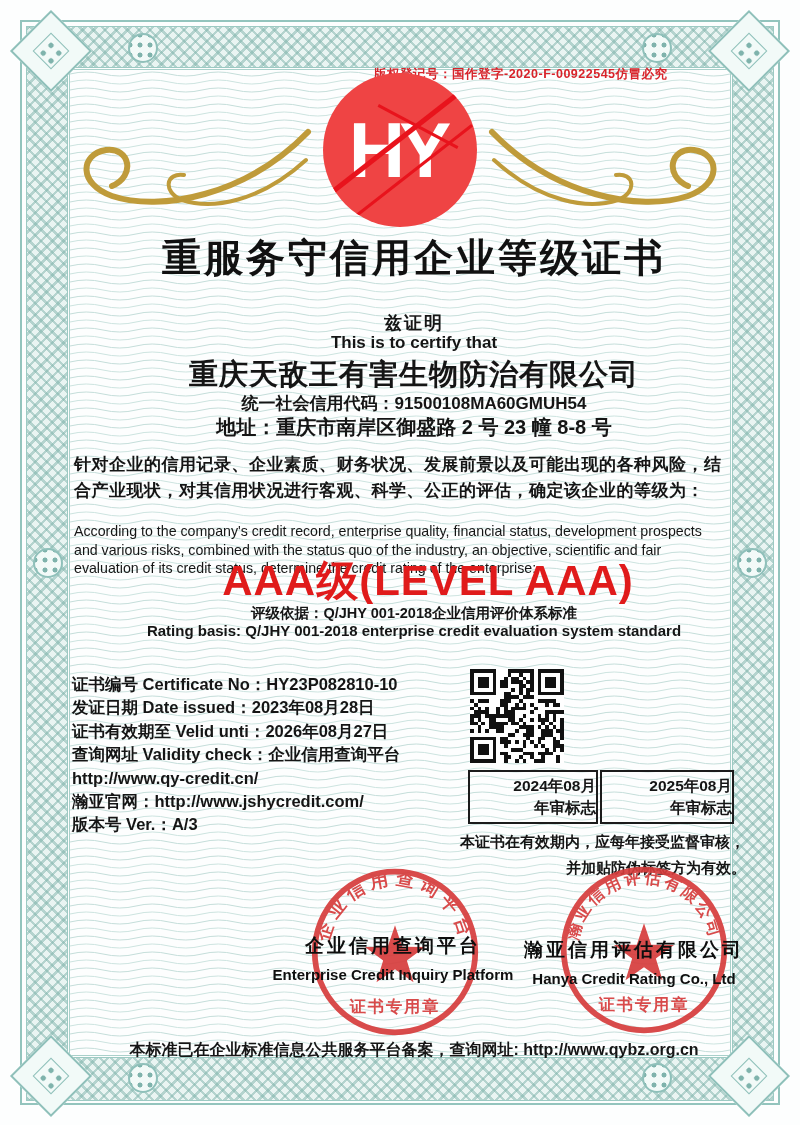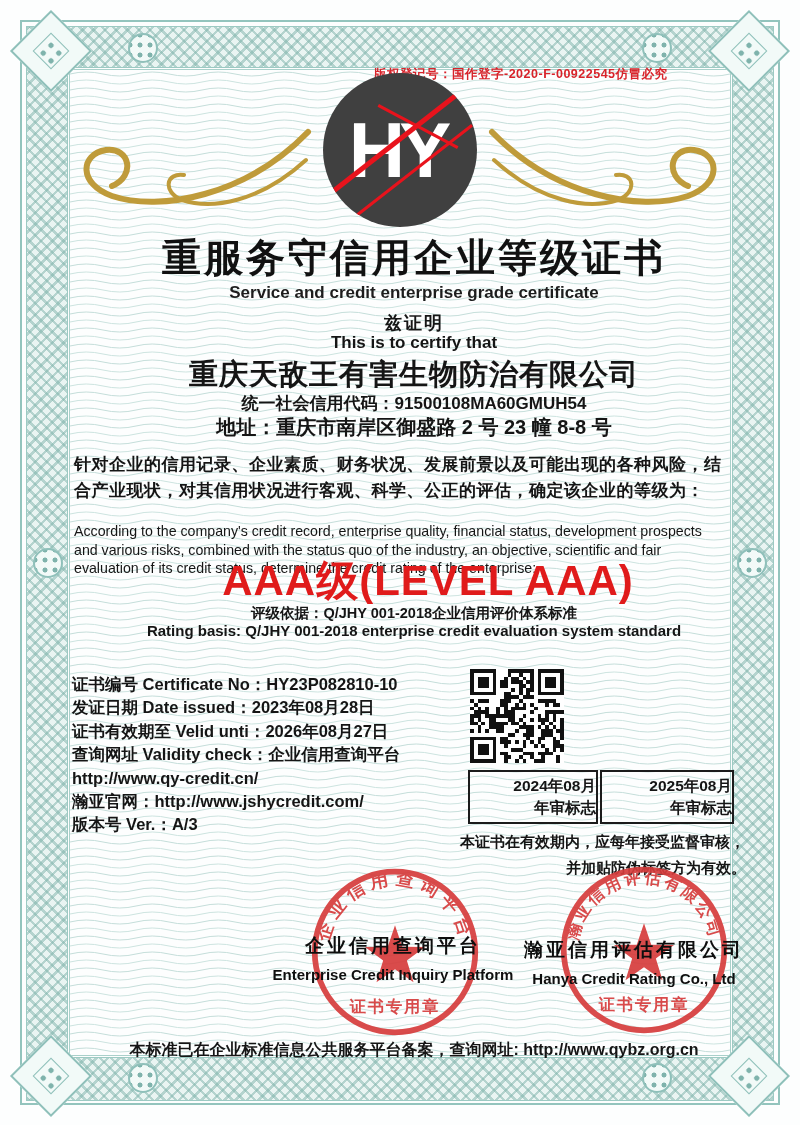--- a/index.html
+++ b/index.html
@@ -30,21 +30,21 @@
     border:2px solid #8fc0ba;z-index:2;
     background-image:radial-gradient(circle,#7fb3ac 2.2px,rgba(0,0,0,0) 2.8px);
     background-size:10px 10px;background-position:5px 5px;}
 
   
   .copyright{position:absolute;top:66px;left:374px;color:#d8232a;font-size:12.5px;font-weight:600;letter-spacing:.5px;z-index:3;}
   .flourish{position:absolute;top:110px;z-index:2;}
   .flourish.left{left:56px;}
   .flourish.right{right:56px;transform:scaleX(-1);}
   .logo{position:absolute;left:323px;top:73px;width:154px;height:154px;border-radius:50%;
-    background:#404040;z-index:3;display:flex;align-items:center;justify-content:center;overflow:hidden;}
+    background:#ef4444;z-index:3;display:flex;align-items:center;justify-content:center;overflow:hidden;}
   .logo .hy{color:#fff;font-size:78px;font-weight:800;letter-spacing:-6px;line-height:1;padding-right:6px;}
   .crack{position:absolute;background:#e8131c;}
   .crack.c1{width:190px;height:5px;transform:rotate(-38deg);top:62px;left:-16px;}
   .crack.c2{width:160px;height:3px;transform:rotate(-38deg);top:100px;left:6px;}
   .crack.c3{width:90px;height:3px;transform:rotate(28deg);top:52px;left:50px;}
 
   .ctext{position:absolute;left:0;right:0;text-align:center;z-index:3;margin-left:28px;}
   .title{top:231px;font-size:39px;font-weight:700;letter-spacing:3px;color:#111;}
   .subtitle{top:283px;font-size:17px;font-weight:600;color:#1d1d1d;}
   .certify-zh{top:311px;font-size:18px;font-weight:600;letter-spacing:2px;}
@@ -136,21 +136,20 @@
   </svg>
 
   <div class="logo">
     <span class="hy">HY</span>
     <span class="crack c1"></span>
     <span class="crack c2"></span>
     <span class="crack c3"></span>
   </div>
 
   <div class="ctext title">重服务守信用企业等级证书</div>
-  <div class="ctext subtitle">Service and credit enterprise grade certificate</div>
   <div class="ctext certify-zh">兹证明</div>
   <div class="ctext certify-en">This is to certify that</div>
   <div class="ctext company">重庆天敌王有害生物防治有限公司</div>
   <div class="ctext code">统一社会信用代码：91500108MA60GMUH54</div>
   <div class="ctext addr">地址：重庆市南岸区御盛路 2 号 23 幢 8-8 号</div>
 
   <div class="para">
     <div class="zh">针对企业的信用记录、企业素质、财务状况、发展前景以及可能出现的各种风险，结合产业现状，对其信用状况进行客观、科学、公正的评估，确定该企业的等级为：</div>
     <div class="en">According to the company's credit record, enterprise quality, financial status, development prospects and various risks, combined with the status quo of the industry, an objective, scientific and fair evaluation of its credit status, determine the credit rating of the enterprise:</div>
   </div>

